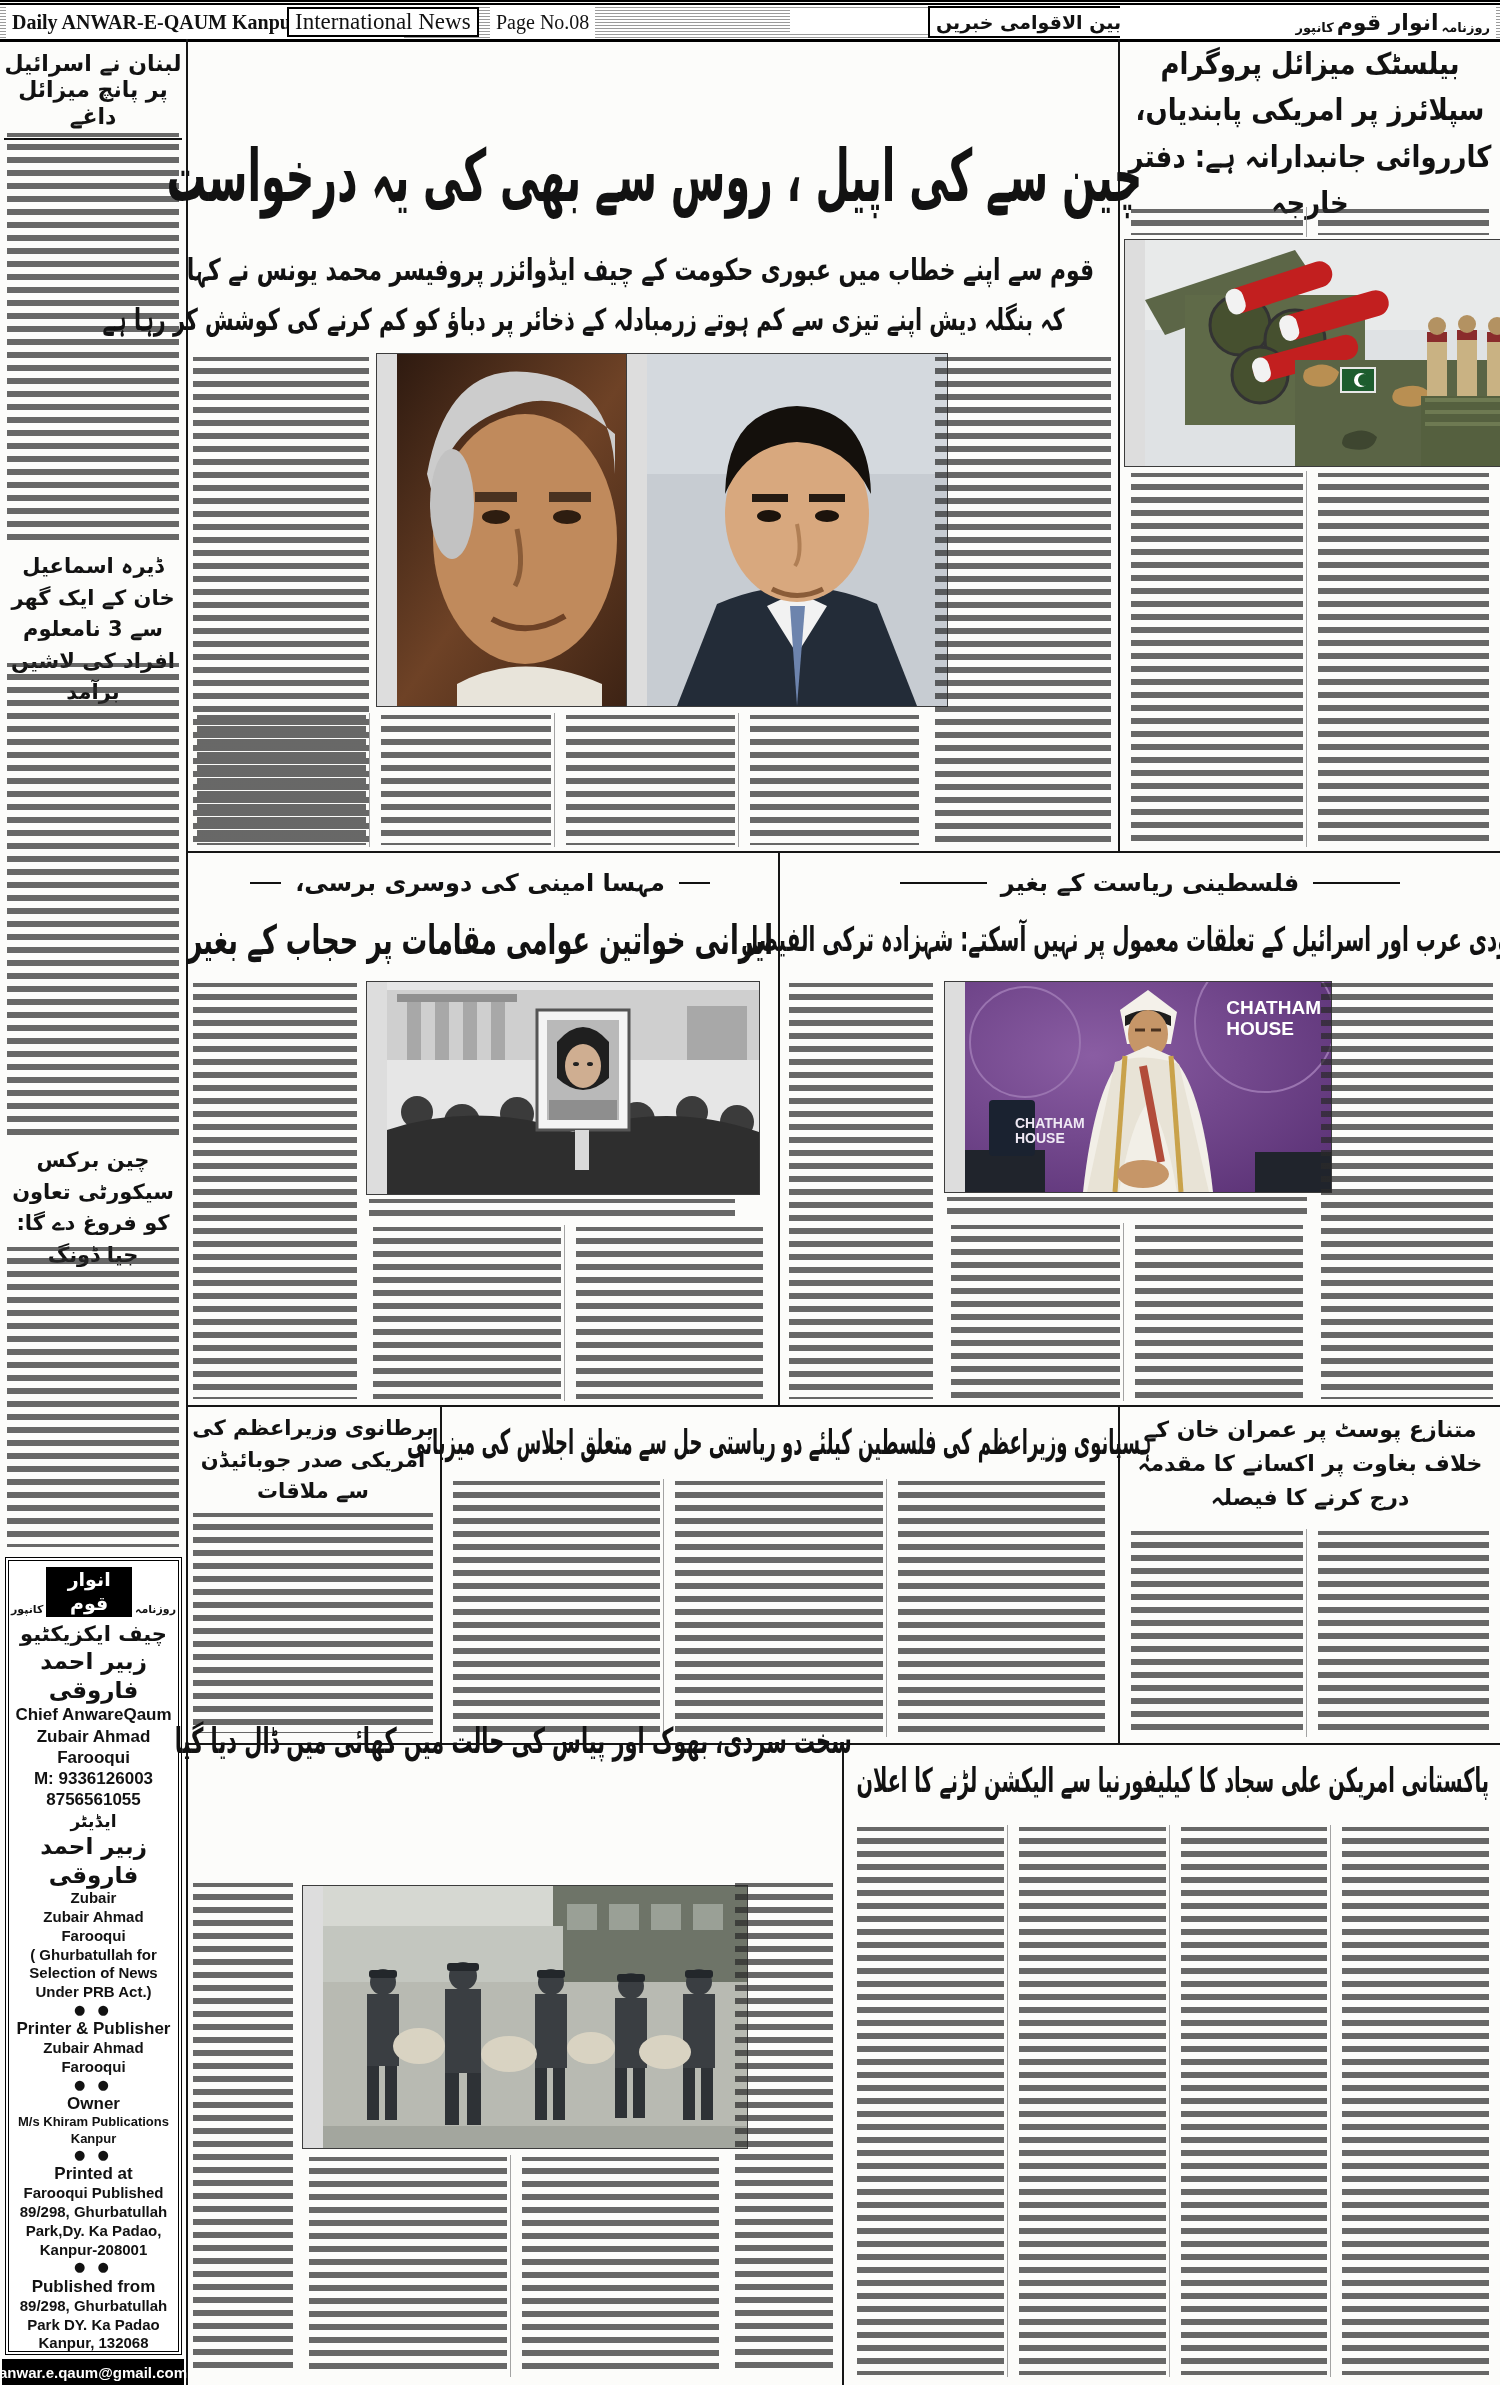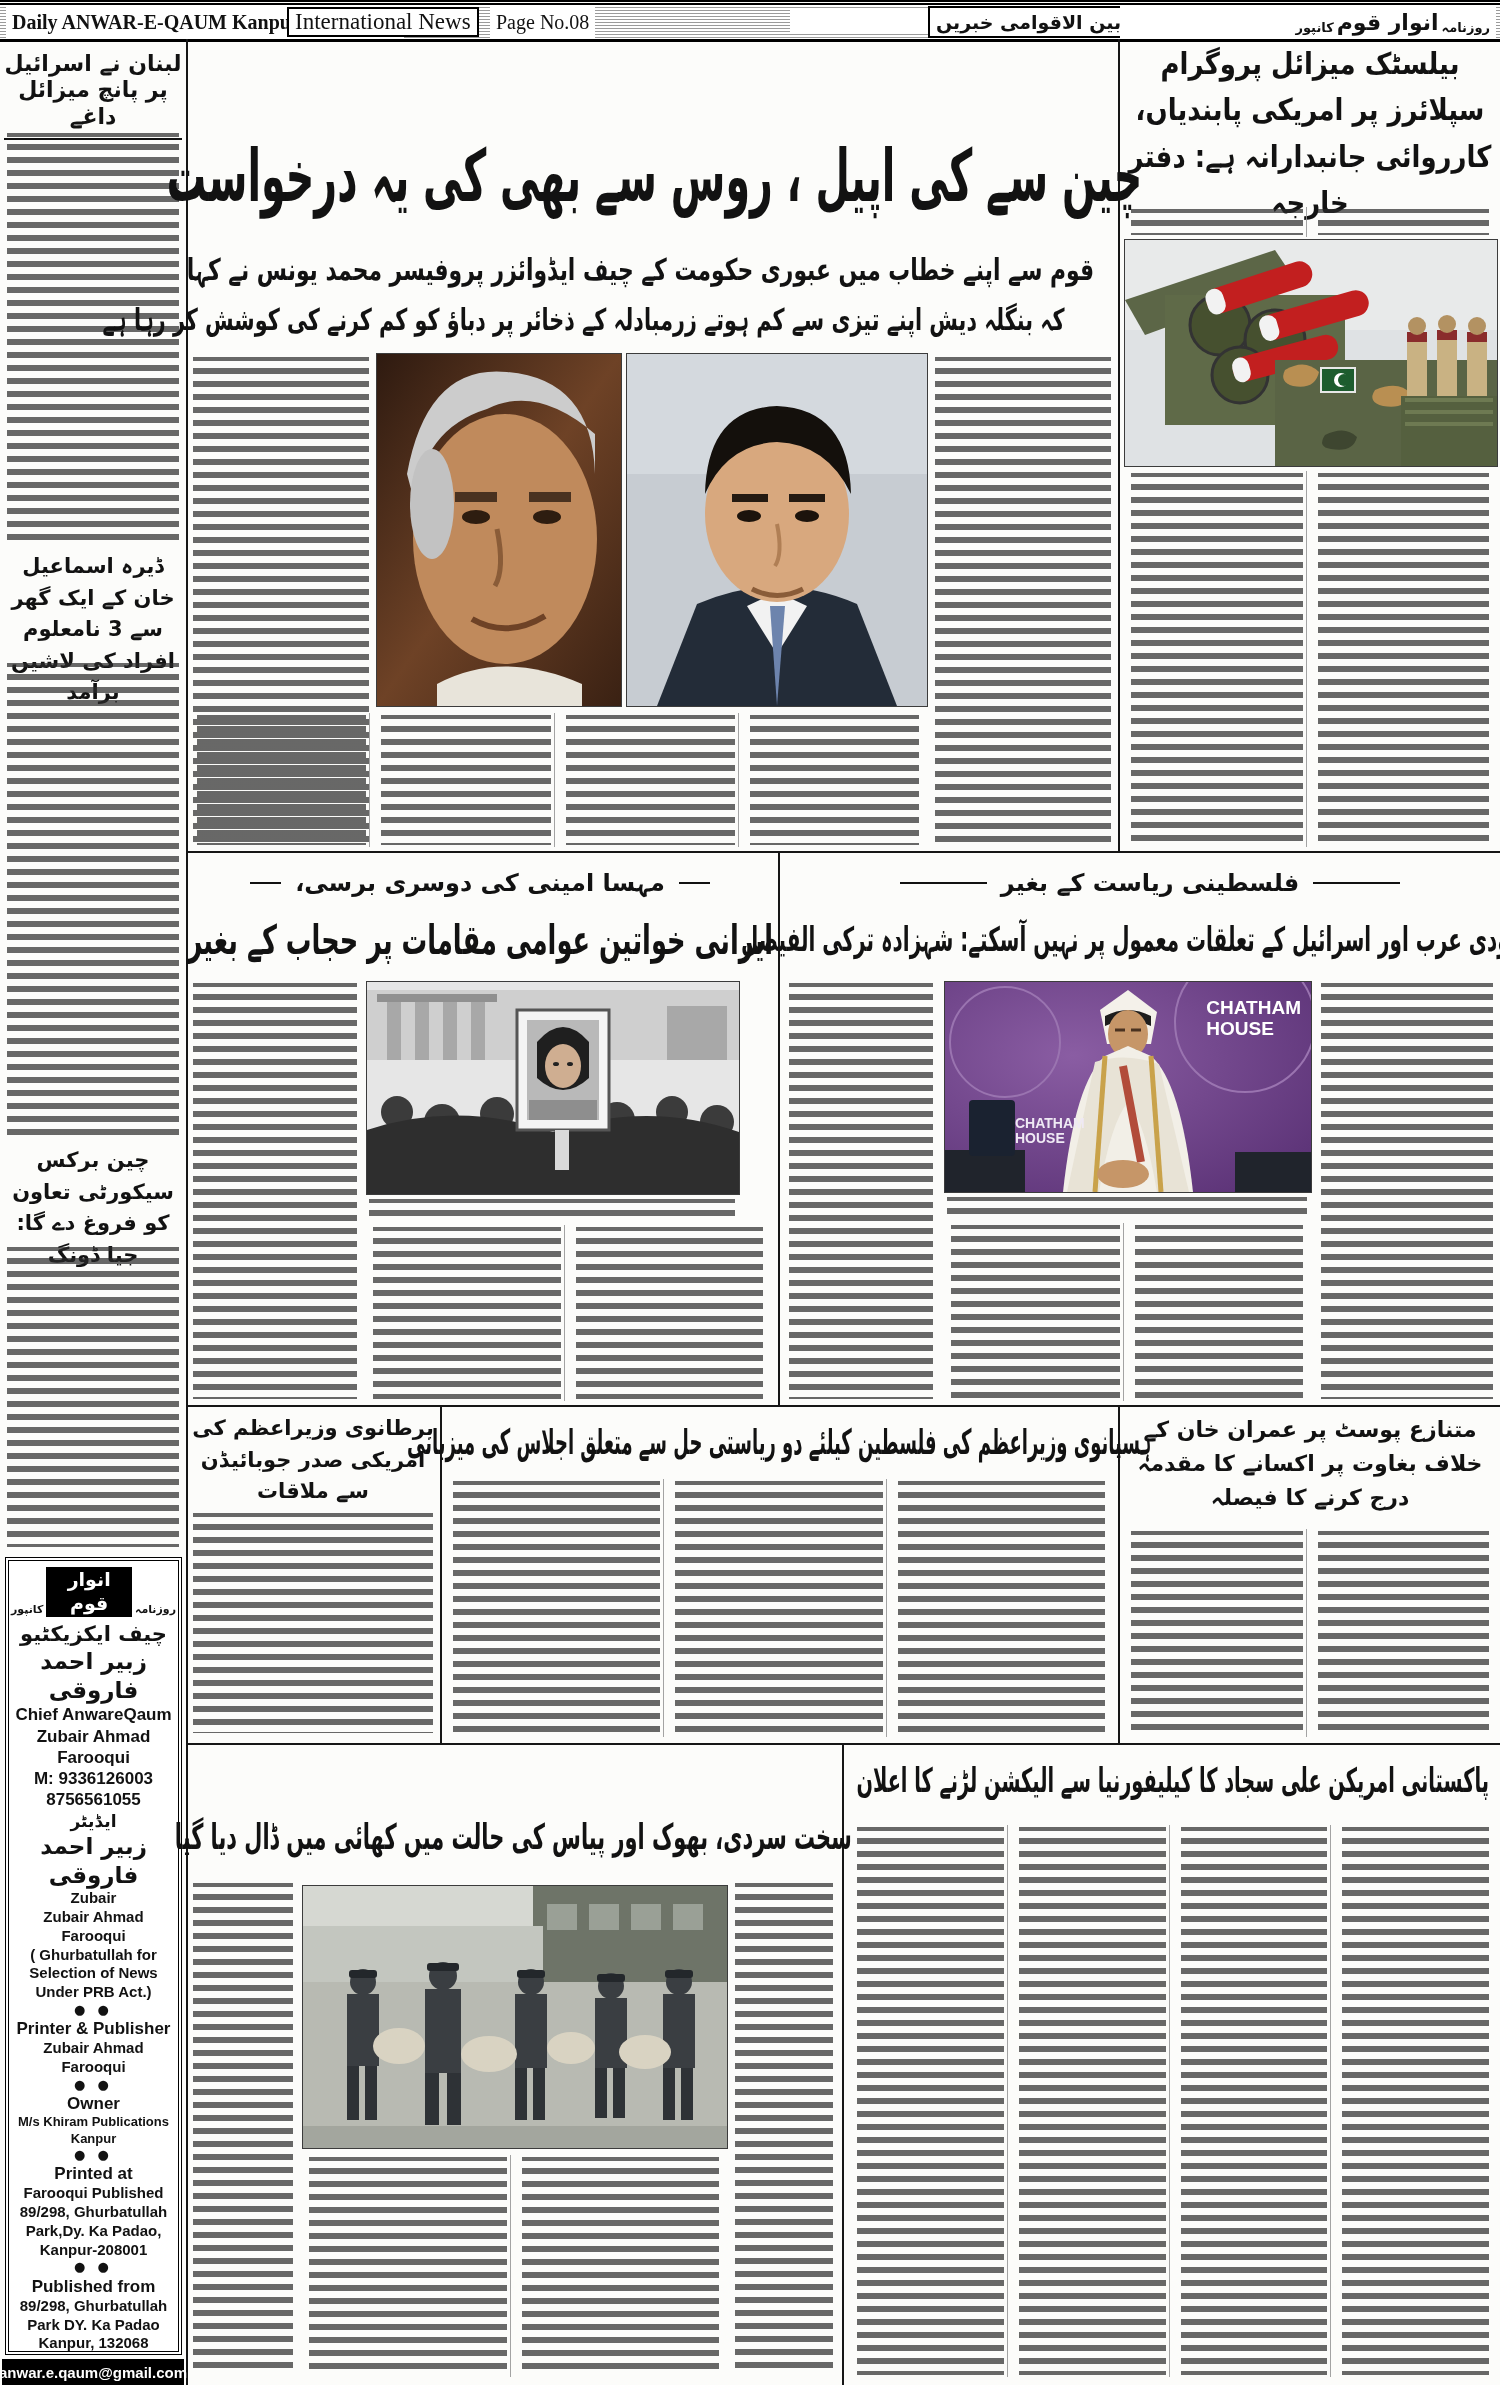--- a/index.html
+++ b/index.html
@@ -16,21 +16,21 @@
   
   .sim{background-image:repeating-linear-gradient(to bottom, rgba(42,42,42,.78) 0 6px, rgba(0,0,0,0) 6px 13px);
        background-clip:content-box;padding:2px 3px;opacity:.9;}
   .simcols{display:flex;direction:rtl;}
   .simcols>.sim{flex:1;margin:0 4px;}
   .simcols>.sim:not(:first-child){border-right:1px solid #9a9a9a;}
   .vrule{position:absolute;width:2px;background:#161616;}
   .hrule{position:absolute;height:2px;background:#161616;}
   .kicker{display:flex;align-items:center;gap:14px;font-weight:bold;direction:rtl;}
   .kicker::before,.kicker::after{content:"";flex:1;height:2px;background:#111;}
-  .photo{position:absolute;border:1px solid #3c3c3c;overflow:hidden;background:#ddd;}
+  .photo{position:absolute;border:1px solid #3c3c3c;overflow:hidden;background:#ddd;padding-left:20px;}
   .photo svg{display:block;width:100%;height:100%;}
   
   .header{position:absolute;left:0;top:0;width:1500px;height:34px;
           background:repeating-linear-gradient(to bottom,#fff 0 2px,#9b9b9b 2px 3px);
           border-bottom:3px solid #000;}
   .header .chip{position:absolute;top:0;height:34px;display:flex;align-items:center;background:#fff;padding:0 6px;}
   .boxed{border:2px solid #000;}
   .inv{background:#000;color:#fff;}
   
   .pbox{border:4px double #000;background:#fff;text-align:center;overflow:hidden;padding:4px 2px;}
@@ -350,21 +350,21 @@
     <div class="sim"></div>
     <div class="sim"></div>
   </div>
 
   <div class="abs hl ur wrap" style="left:1124px;top:1408px;width:372px;font-size:22px;line-height:1.55;">متنازع پوسٹ پر عمران خان کے خلاف بغاوت پر اکسانے کا مقدمہ درج کرنے کا فیصلہ</div>
   <div class="abs simcols" style="left:1124px;top:1524px;width:372px;height:208px;">
     <div class="sim"></div>
     <div class="sim"></div>
   </div>
 
-  <div class="abs hl ur" style="left:190px;top:1800px;width:646px;height:66px;display:flex;align-items:center;justify-content:center;">
+  <div class="abs hl ur" style="left:190px;top:1724px;width:646px;height:66px;display:flex;align-items:flex-start;justify-content:center;">
     <span class="sc" style="font-size:22px;transform:scale(0.95,1.6);">سخت سردی، بھوک اور پیاس کی حالت میں کھائی میں ڈال دیا گیا</span>
   </div>
   <div class="abs sim" style="left:190px;top:1876px;width:106px;height:496px;"></div>
 
   <div class="photo" style="left:302px;top:1880px;width:424px;height:262px;">
     <svg viewBox="0 0 424 262" preserveAspectRatio="none">
       <rect width="424" height="262" fill="#d6d8d2"></rect>
       <rect x="230" y="0" width="194" height="96" fill="#6e7468"></rect>
       <g fill="#9aa096">
           <rect x="244" y="18" width="30" height="26"></rect>

